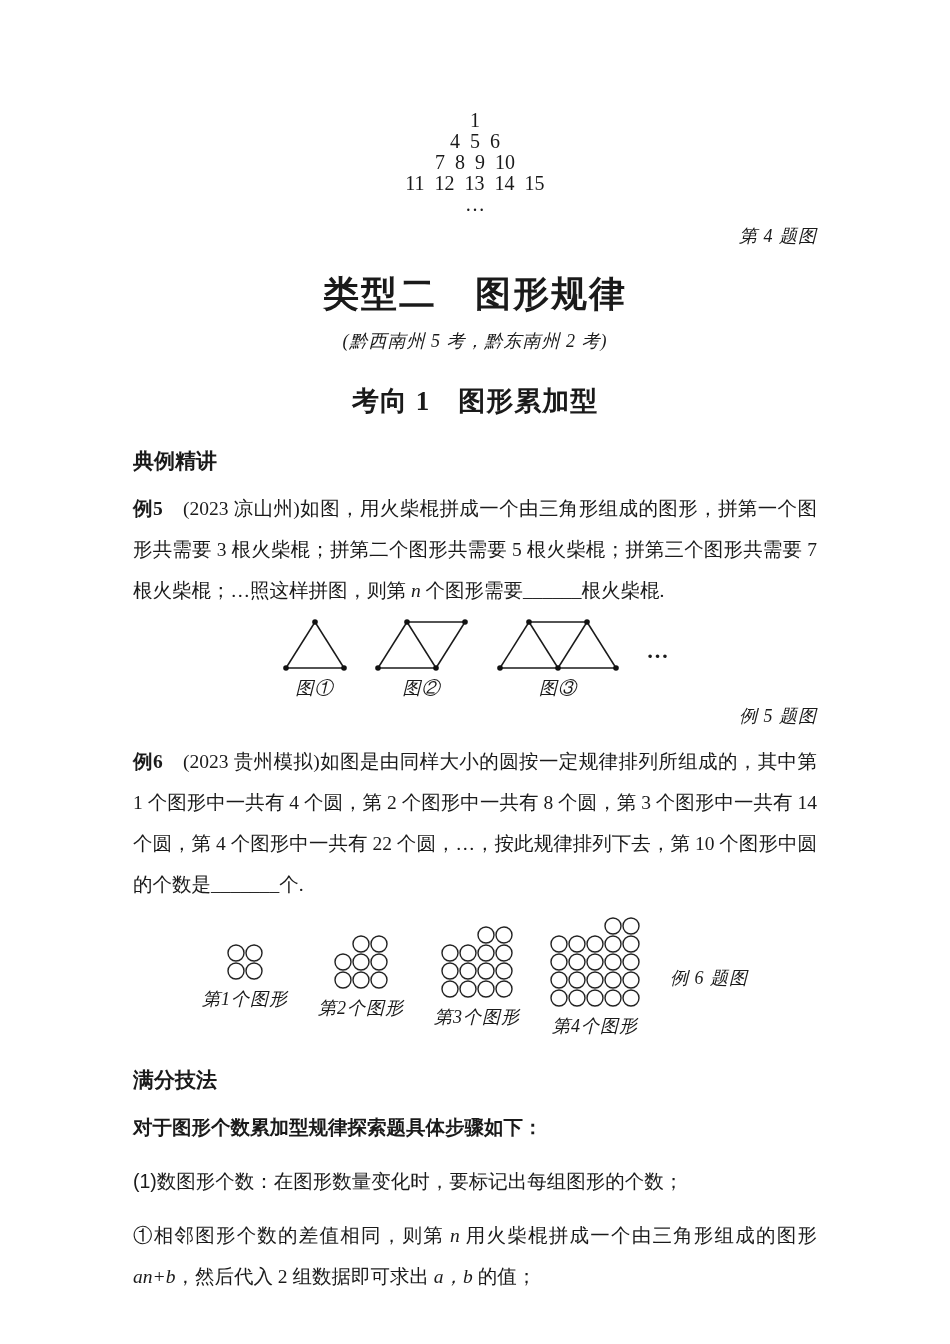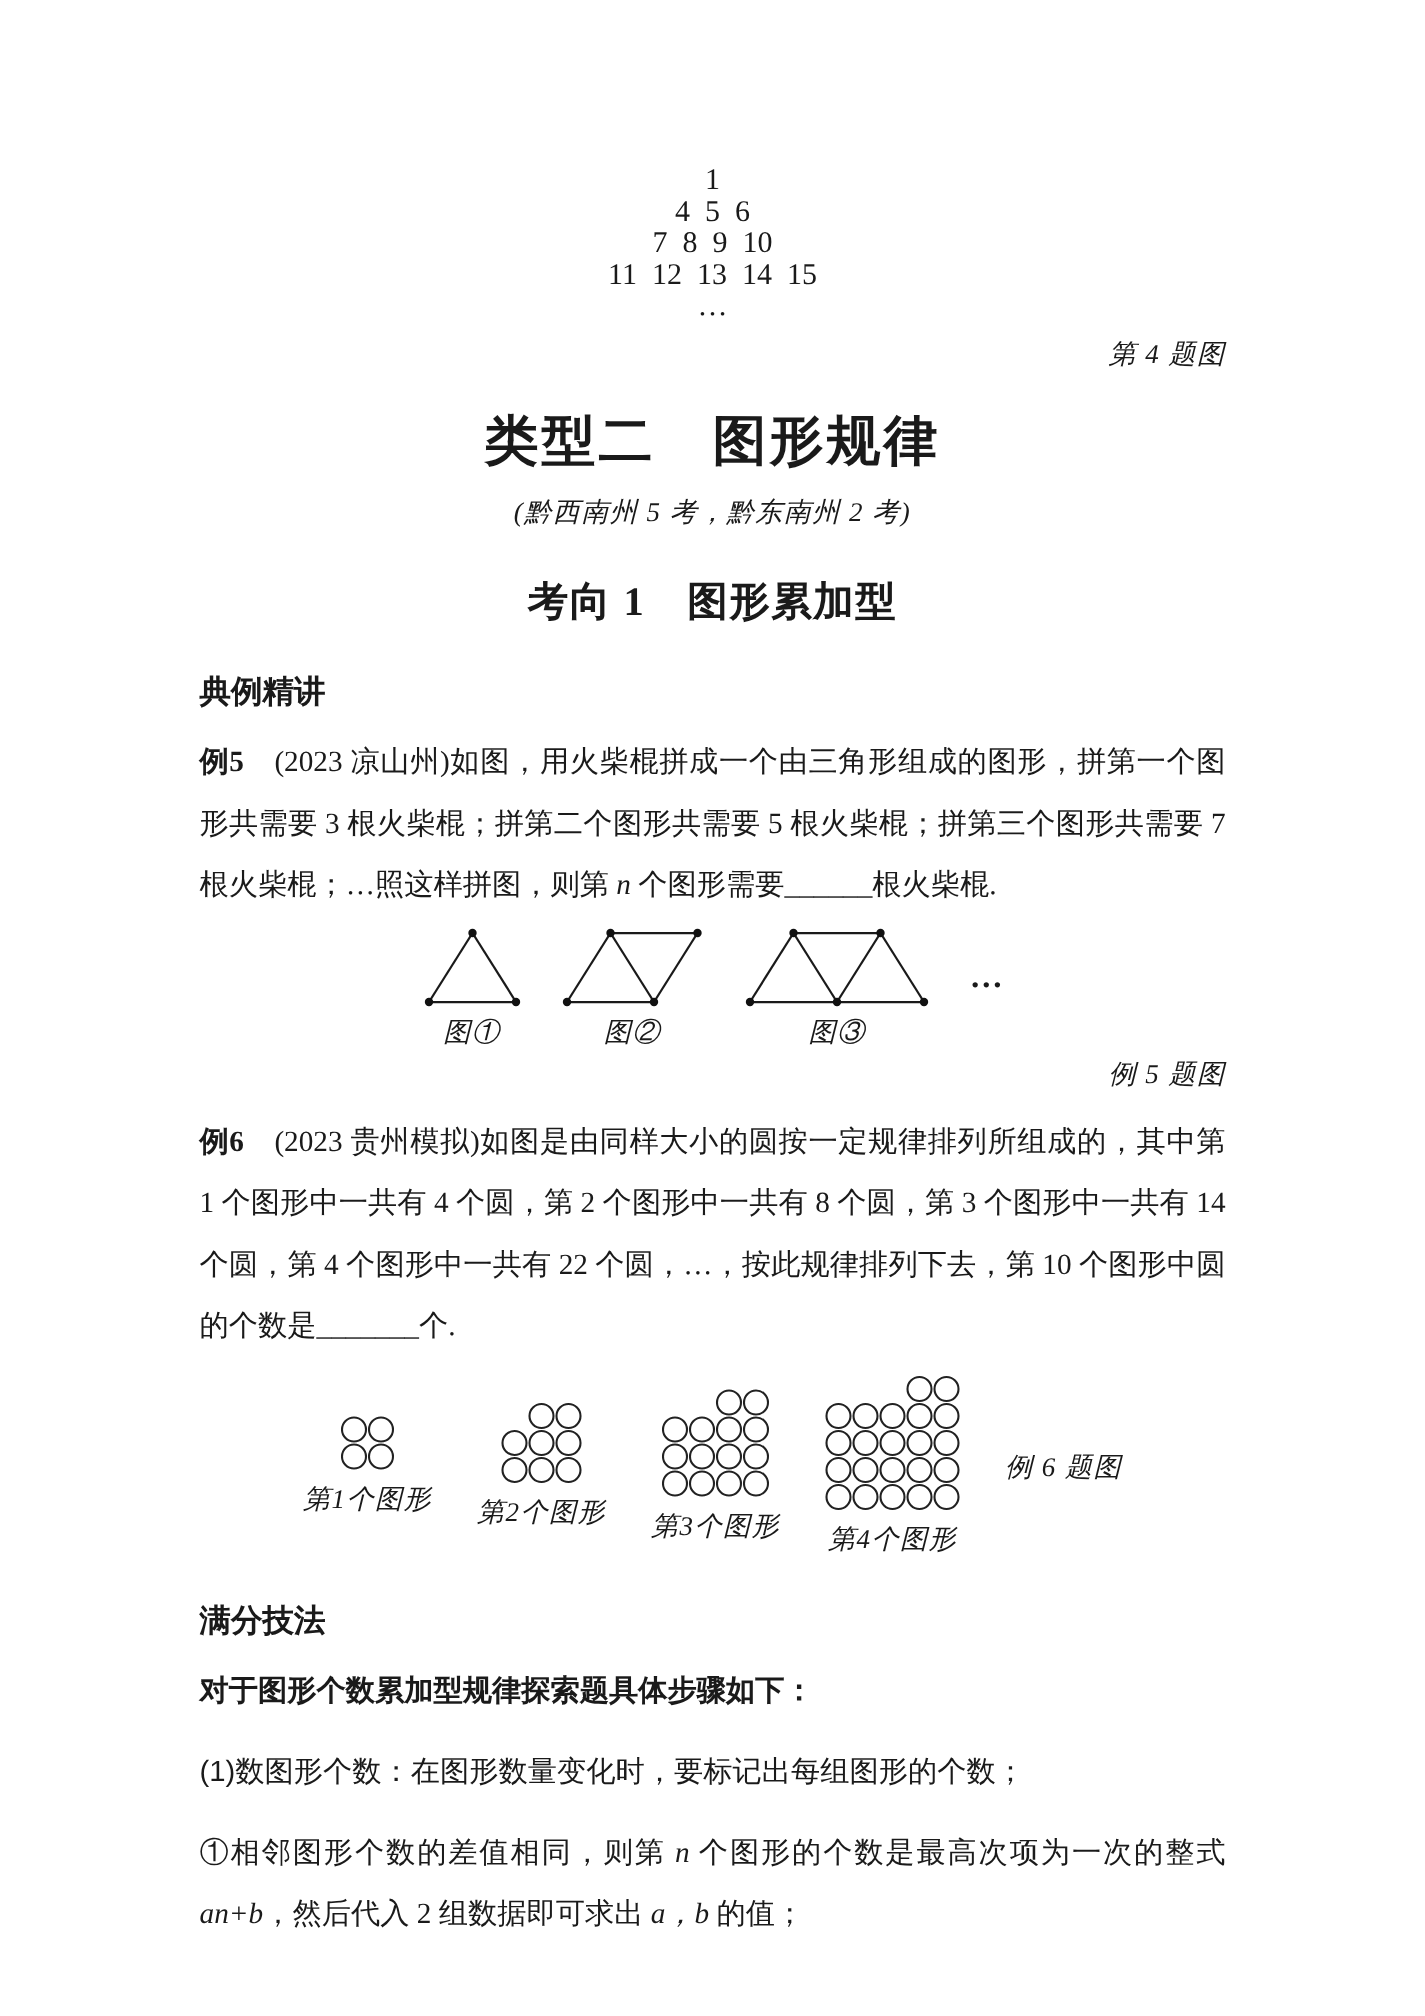--- a/index.html
+++ b/index.html
@@ -217,16 +217,16 @@
         <div class="fig-caption-inline">例 6 题图</div>
     </div>
 
     <h3 class="section-label">满分技法</h3>
 
     <p class="para hei-line">对于图形个数累加型规律探索题具体步骤如下：</p>
 
     <p class="para"><span class="hei-inline">(1)数图形个数：</span><span>在图形数量变化时，要标记出每组图形的个数；</span></p>
 
 
-    <p class="para"><span>①相邻图形个数的差值相同，则第 </span><i class="var">n</i><span> 个图形的个数是最高次项为一次的整式 </span><i class="var">an+b</i><span>，然后代入 2 组数据即可求出 </span><i class="var">a，b</i><span> 的值；</span></p>
+    <p class="para"><span>①相邻图形个数的差值相同，则第 </span><i class="var">n</i><span> 用火柴棍拼成一个由三角形组成的图形 </span><i class="var">an+b</i><span>，然后代入 2 组数据即可求出 </span><i class="var">a，b</i><span> 的值；</span></p>
 
   </div>
 </div>
 
 </body></html>

